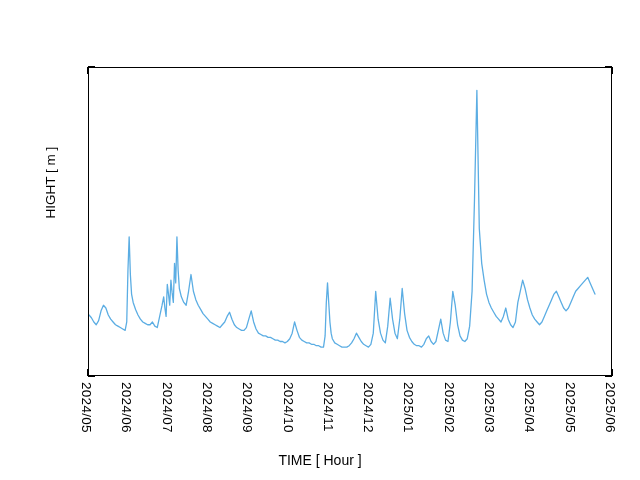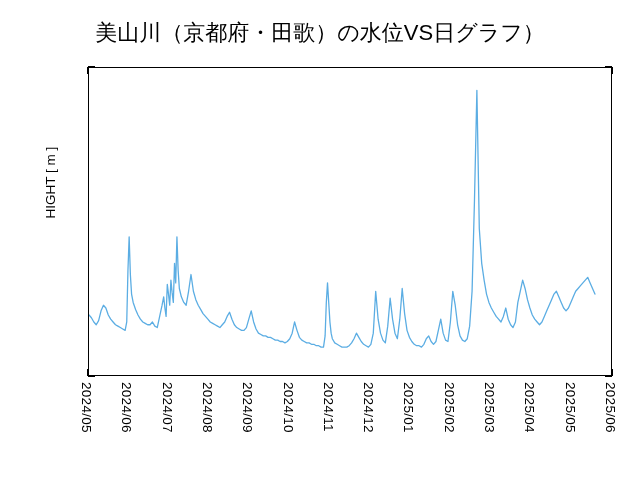--- a/index.html
+++ b/index.html
@@ -132,24 +132,24 @@
     width: 4px;
     height: 1.2px;
     background: #000000;
   }
 </style>
 </head>
 <body>
 
 <div id="figure">
 
-  <div id="chart-title">美山川（京都府・田歌）の水位VS日グラフ）</div>
 
   <div id="y-axis-title">HIGHT [ m ]</div>
 
+  <div id="x-axis-title">TIME [ Hour ]</div>
 
   <div id="y-tick-labels"></div>
   <div id="y-tick-marks">
       <div class="y-tick-mark" style="top: 375.3px;"></div>
       <div class="y-tick-mark-r" style="top: 375.3px;"></div>
       <div class="y-minor-mark" style="top: 361.355px;"></div>
       <div class="y-minor-mark-r" style="top: 361.355px;"></div>
       <div class="y-tick-mark" style="top: 347.209px;"></div>
       <div class="y-tick-mark-r" style="top: 347.209px;"></div>
       <div class="y-minor-mark" style="top: 333.264px;"></div>

